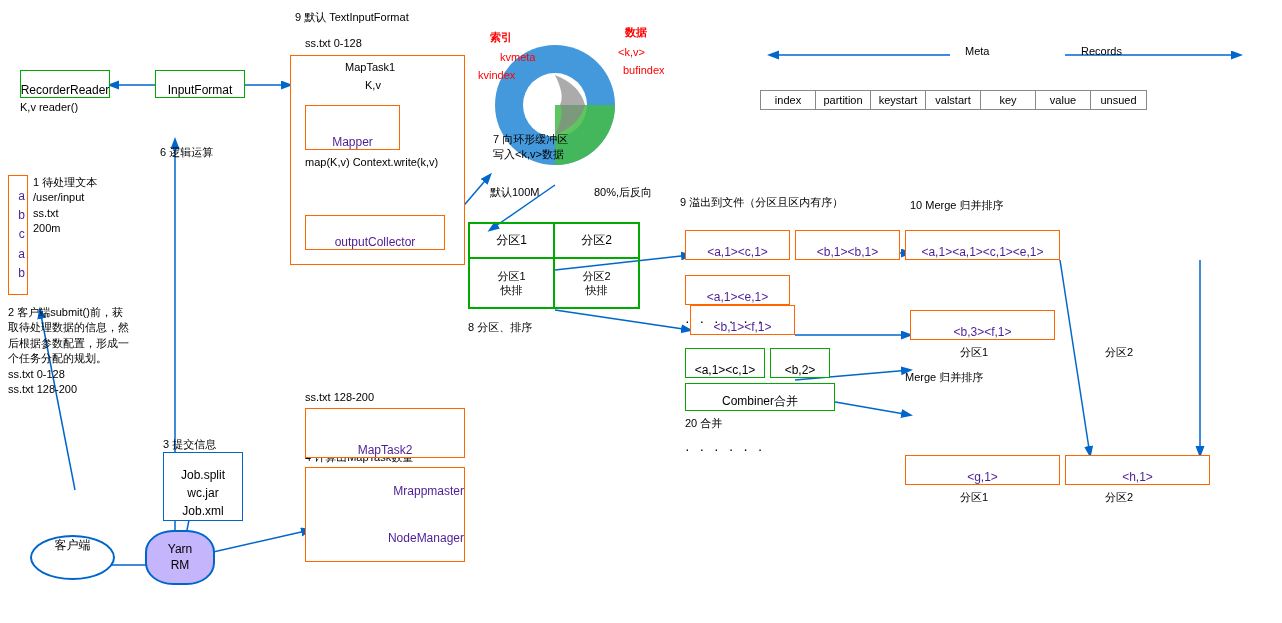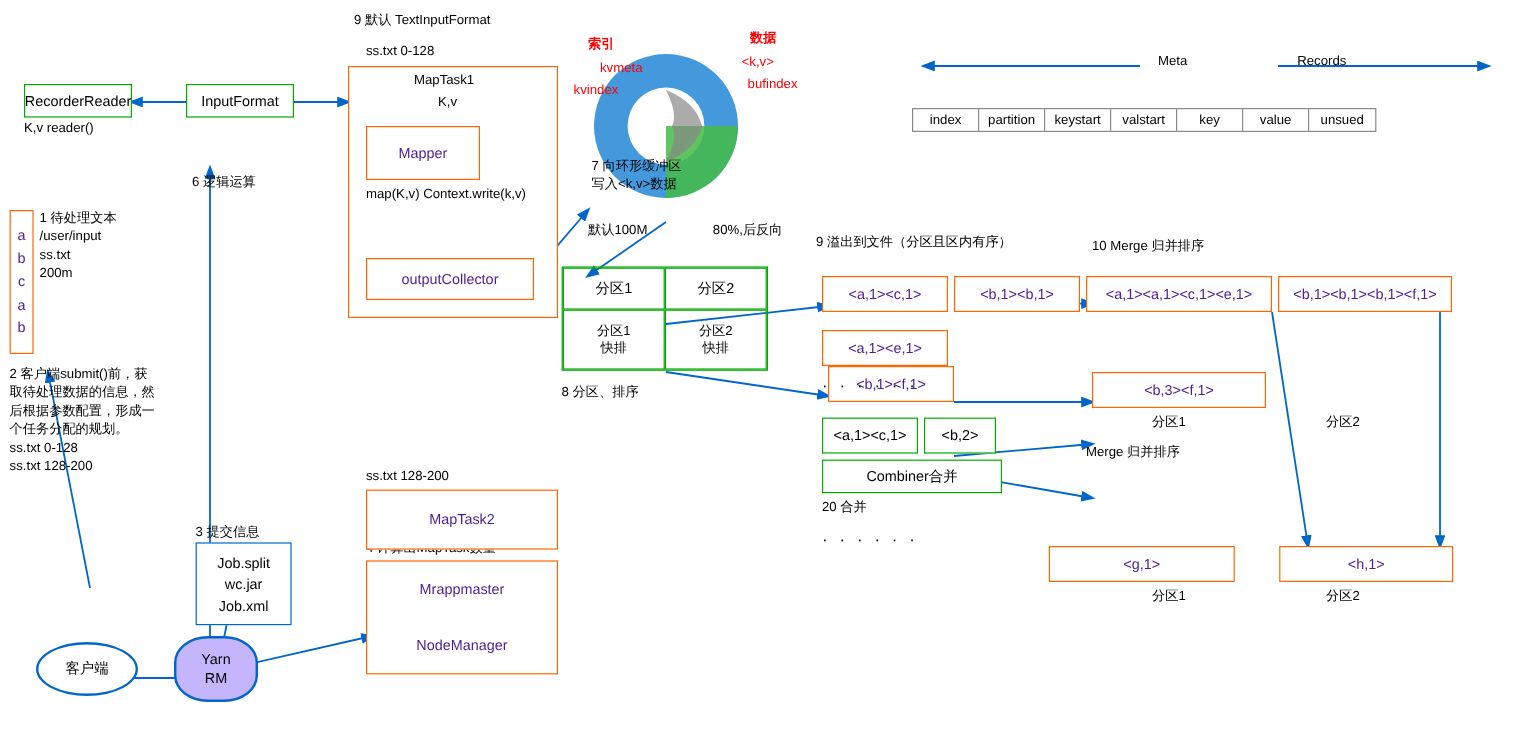--- a/index.html
+++ b/index.html
@@ -14,21 +14,21 @@
     }
     .diagram {
       position: relative;
       width: 1282px;
       height: 623px;
     }
     .box {
       position: absolute;
       border: 1.5px solid;
       display: flex;
-      align-items: center;
+      align-items: flex-end;
       justify-content: center;
       text-align: center;
       background: white;
     }
     .box-green { border-color: #00aa00; color: black; }
     .box-orange { border-color: #ff6600; color: #4c1d95; }
     .box-blue { border-color: #0066cc; color: black; }
     .text-node {
       position: absolute;
       color: black;
@@ -163,21 +163,21 @@
   <div class="text-node" style="left:33px; top:175px;">1 待处理文本<br>/user/input<br>ss.txt<br>200m</div>
 
   <div class="text-node" style="left:8px; top:305px; width:170px;">2 客户端submit()前，获<br>取待处理数据的信息，然<br>后根据参数配置，形成一<br>个任务分配的规划。<br>ss.txt  0-128<br>ss.txt  128-200</div>
 
   <div class="text-node" style="left:163px; top:437px;">3 提交信息</div>
 
   <div class="box box-blue" style="left:163px; top:452px; width:80px; height:69px;">
     <div style="line-height:1.5;">Job.split<br>wc.jar<br>Job.xml</div>
   </div>
 
-  <div style="position:absolute; left:30px; top:535px; width:85px; height:45px; border: 2px solid #0066cc; border-radius:50%; display:flex; align-items:center; justify-content:center; background:white;">
+  <div style="position:absolute; left:30px; top:535px; width:85px; height:45px; border: 2px solid #0066cc; border-radius:50%; display:flex; align-items:flex-start; justify-content:center; background:white;">
     <span>客户端</span>
   </div>
 
   <div style="position:absolute; left:145px; top:530px; width:70px; height:55px; border: 2px solid #0066cc; border-radius:40%; display:flex; align-items:center; justify-content:center; background:#c4b5fd; text-align:center; line-height:1.3;">
     <span>Yarn<br>RM</span>
   </div>
 
   <div class="text-node" style="left:305px; top:450px;">4 计算出MapTask数量</div>
 
   <div class="box box-orange" style="left:305px; top:467px; width:160px; height:95px; flex-direction:column; justify-content:space-around;">
@@ -267,33 +267,32 @@
   <div class="box box-green" style="left:685px; top:383px; width:150px; height:28px; position:absolute;">Combiner合并</div>
 
   <div class="text-node" style="left:685px; top:416px;">20 合并</div>
 
   <div class="text-node" style="left:685px; top:440px; font-size:14px; letter-spacing:3px;">· · · · · ·</div>
 
   <div class="text-node" style="left:910px; top:198px;">10 Merge 归并排序</div>
 
   <div style="position:absolute; left:905px; top:230px; display:flex;">
     <div class="box box-orange" style="position:relative; width:155px; height:30px;">&lt;a,1&gt;&lt;a,1&gt;&lt;c,1&gt;&lt;e,1&gt;</div>
-    <div class="box box-orange" style="position:relative; width:145px; height:30px; margin-left:5px;">&lt;b,1&gt;&lt;b,1&gt;&lt;b,1&gt;&lt;f,1&gt;</div>
   </div>
 
   <div style="position:absolute; left:905px; top:310px; display:flex;">
     <div class="box box-orange" style="position:relative; width:145px; height:30px; margin-left:5px;">&lt;b,3&gt;&lt;f,1&gt;</div>
   </div>
 
   <div class="text-node" style="left:960px; top:345px;">分区1</div>
   <div class="text-node" style="left:1105px; top:345px;">分区2</div>
 
   <div class="text-node" style="left:905px; top:370px;">Merge 归并排序</div>
 
-  <div style="position:absolute; left:874px; top:455px; display:flex;gap:32px;">
+  <div style="position:absolute; left:905px; top:455px; display:flex;">
     <div class="box box-orange" style="position:relative; width:155px; height:30px;">&lt;g,1&gt;</div>
     <div class="box box-orange" style="position:relative; width:145px; height:30px; margin-left:5px;">&lt;h,1&gt;</div>
   </div>
 
   <div class="text-node" style="left:960px; top:490px;">分区1</div>
   <div class="text-node" style="left:1105px; top:490px;">分区2</div>
 
 </div>
 
 </body></html>

